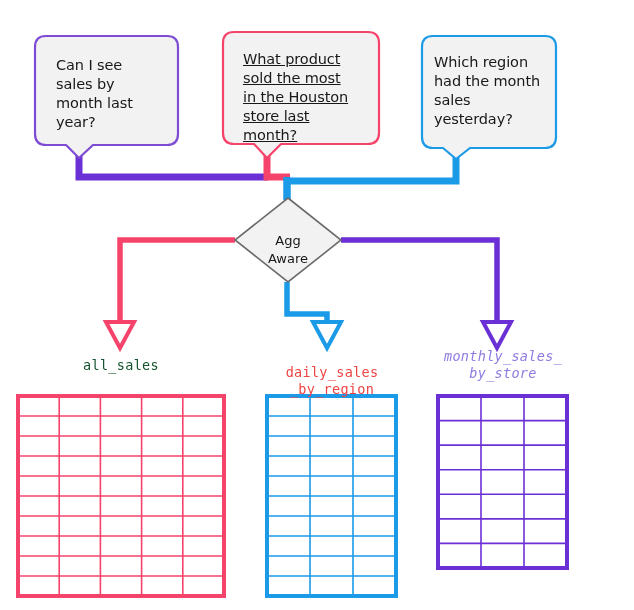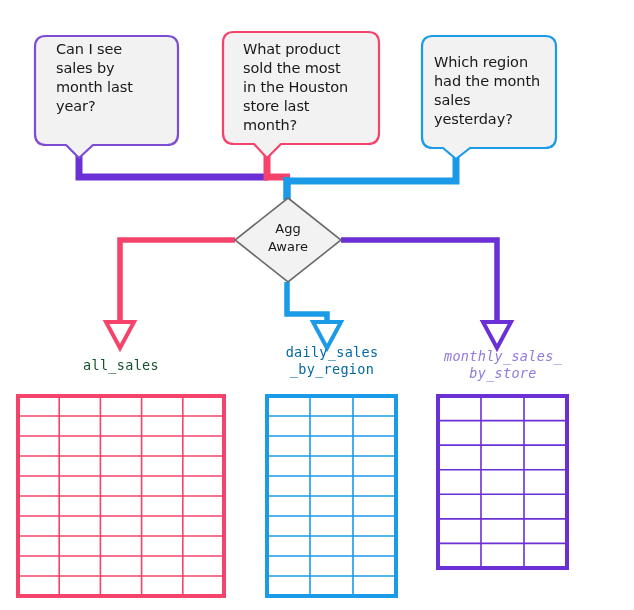--- a/index.html
+++ b/index.html
@@ -22,48 +22,49 @@
   }
   .bubble-text {
     position: absolute;
     font-family: "DejaVu Sans", "Liberation Sans", sans-serif;
     font-size: 14.5px;
     line-height: 19px;
     color: #18181a;
     white-space: pre-line;
     letter-spacing: -0.1px;
   }
-  #bubble-text-0 { left: 56px; top: 40px; width: 120px; }
-  #bubble-text-1 { left: 243px; top: 40px; width: 132px; }
+  #bubble-text-0 { left: 56px; top: 56px; width: 120px; }
+  #bubble-text-1 { left: 243px; top: 50px; width: 132px; text-decoration: underline; }
   #bubble-text-2 { left: 434px; top: 53px; width: 128px; }
 
   .node-text {
     position: absolute;
     text-align: center;
     font-family: "DejaVu Sans", "Liberation Sans", sans-serif;
     font-size: 13px;
     line-height: 18px;
     color: #18181a;
     white-space: pre-line;
+    margin-top: 12px;
   }
   #decision-text {
     left: 235px; top: 220px; width: 106px;
   }
 
   .table-label {
     position: absolute;
     text-align: center;
     font-family: "DejaVu Sans Mono", "Liberation Mono", monospace;
     font-size: 13.5px;
     line-height: 17px;
     white-space: pre-line;
     letter-spacing: 0.3px;
   }
   #table-label-0 { left: 41px; top: 357px; width: 160px; color: #14532d; }
-  #table-label-1 { left: 251px; top: 344px; width: 162px; color: #0369a1; }
+  #table-label-1 { left: 251px; top: 364px; width: 162px; color: #ef4444; }
   #table-label-2 { left: 413px; top: 348px; width: 180px; color: #8f7ae0; font-style: italic; }
 </style>
 </head>
 <body>
 
 <svg id="canvas" viewBox="0 0 634 610" width="634" height="610" xmlns="http://www.w3.org/2000/svg">
 
   <g fill="none" stroke-linecap="butt" stroke-linejoin="miter">
 
     <path d="M 79,155 L 79,177 L 268,177" stroke="#6b2fd6" stroke-width="7"></path>

